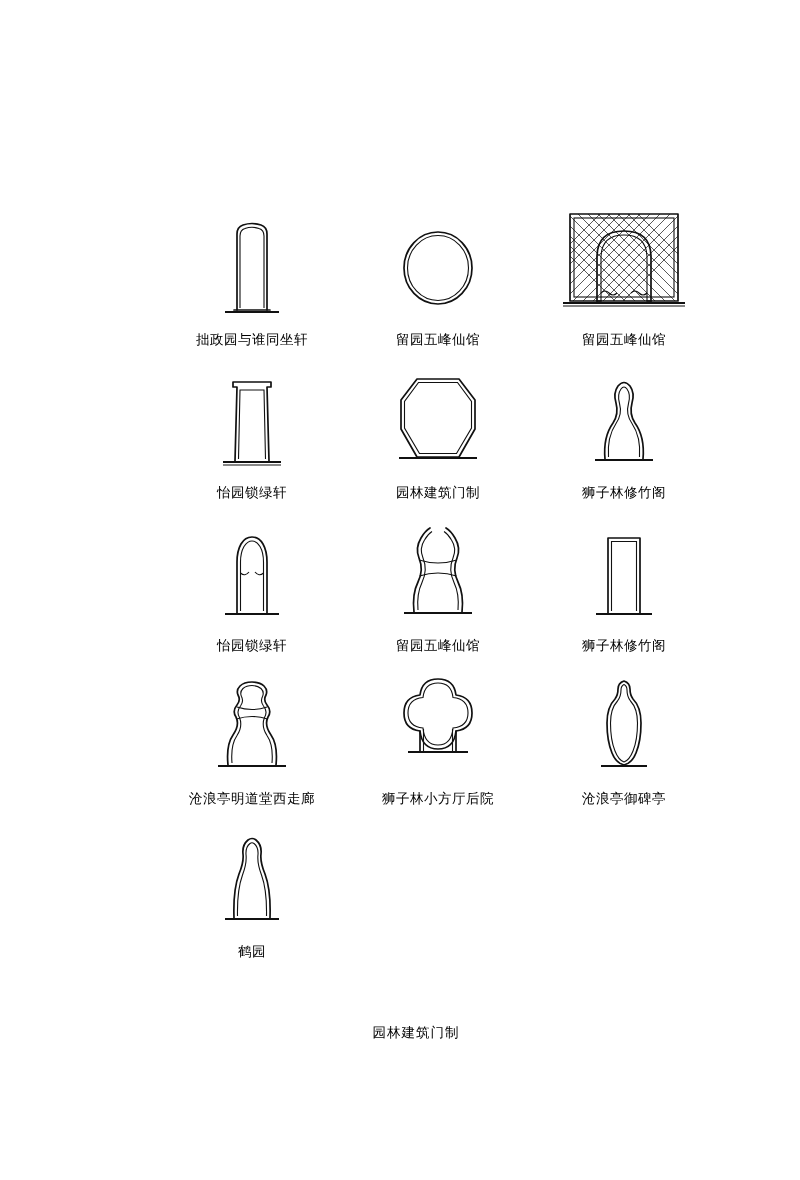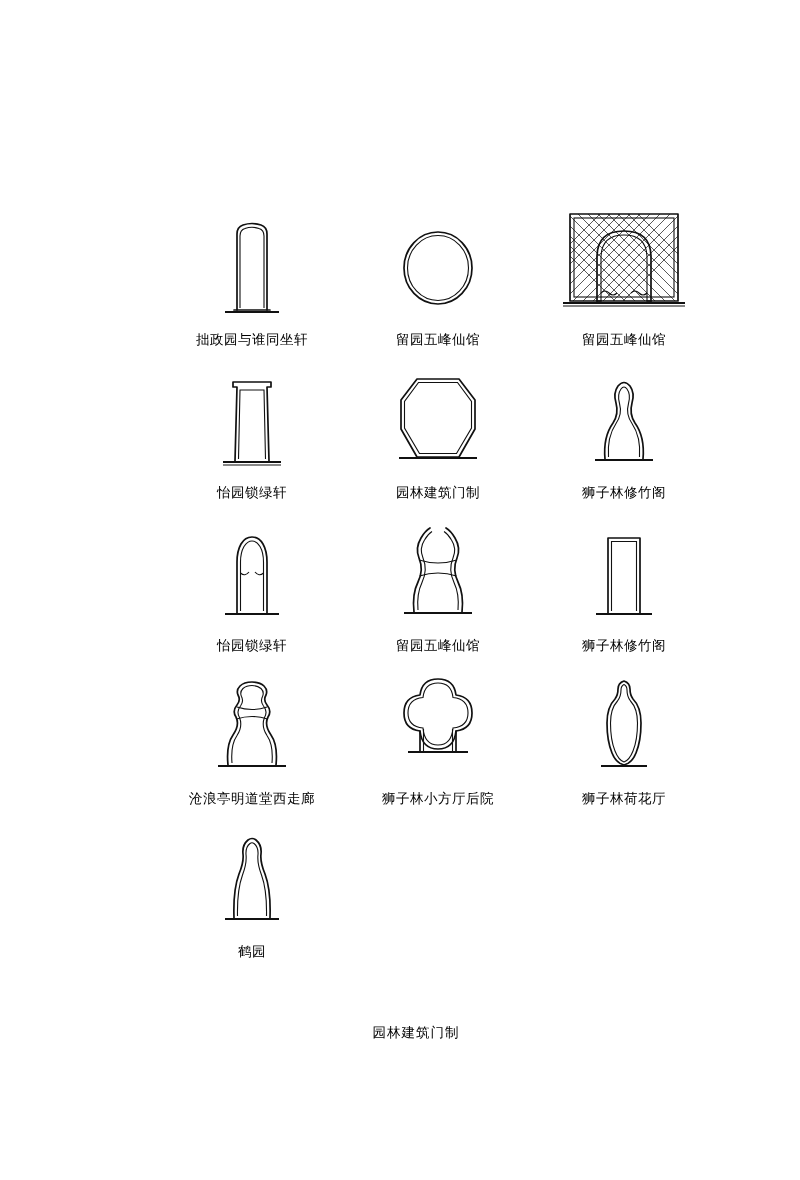--- a/index.html
+++ b/index.html
@@ -244,21 +244,21 @@
     </div>
 
     <div class="cell">
       <div class="fig">
         <svg width="90" height="112" viewBox="0 0 90 112">
           <path class="stroke" d="M45 14 Q39 16 39 22 Q39 28 36 32 Q28 40 28 56 Q28 74 33 86 Q37 96 45 98 Q53 96 57 86 Q62 74 62 56 Q62 40 54 32 Q51 28 51 22 Q51 16 45 14 Z"></path>
           <path class="thin" d="M45 17.5 Q42 19 42 23 Q42 29.5 38.5 34 Q31.5 41.5 31.5 56 Q31.5 73 36 84 Q39.5 93 45 95 Q50.5 93 54 84 Q58.5 73 58.5 56 Q58.5 41.5 51.5 34 Q48 29.5 48 23 Q48 19 45 17.5 Z"></path>
           <line class="ground" x1="22" y1="99" x2="68" y2="99"></line>
         </svg>
       </div>
-      <div class="cap">狮子林荷花厅</div>
+      <div class="cap">沧浪亭御碑亭</div>
     </div>
 
     <div class="cell">
       <div class="fig">
         <svg width="90" height="112" viewBox="0 0 90 112">
           <path class="stroke" d="M27 98 Q26 70 32 54 Q37 42 36 34 Q35 25 41 20 Q45 17 49 20 Q55 25 54 34 Q53 42 58 54 Q64 70 63 98"></path>
           <path class="thin" d="M30.5 96 Q30 70 35.5 55 Q40 43 39 34.5 Q38.5 27 43 23.5 Q45 22 47 23.5 Q51.5 27 51 34.5 Q50 43 54.5 55 Q60 70 59.5 96"></path>
           <line class="ground" x1="18" y1="99" x2="72" y2="99"></line>
         </svg>
       </div>

